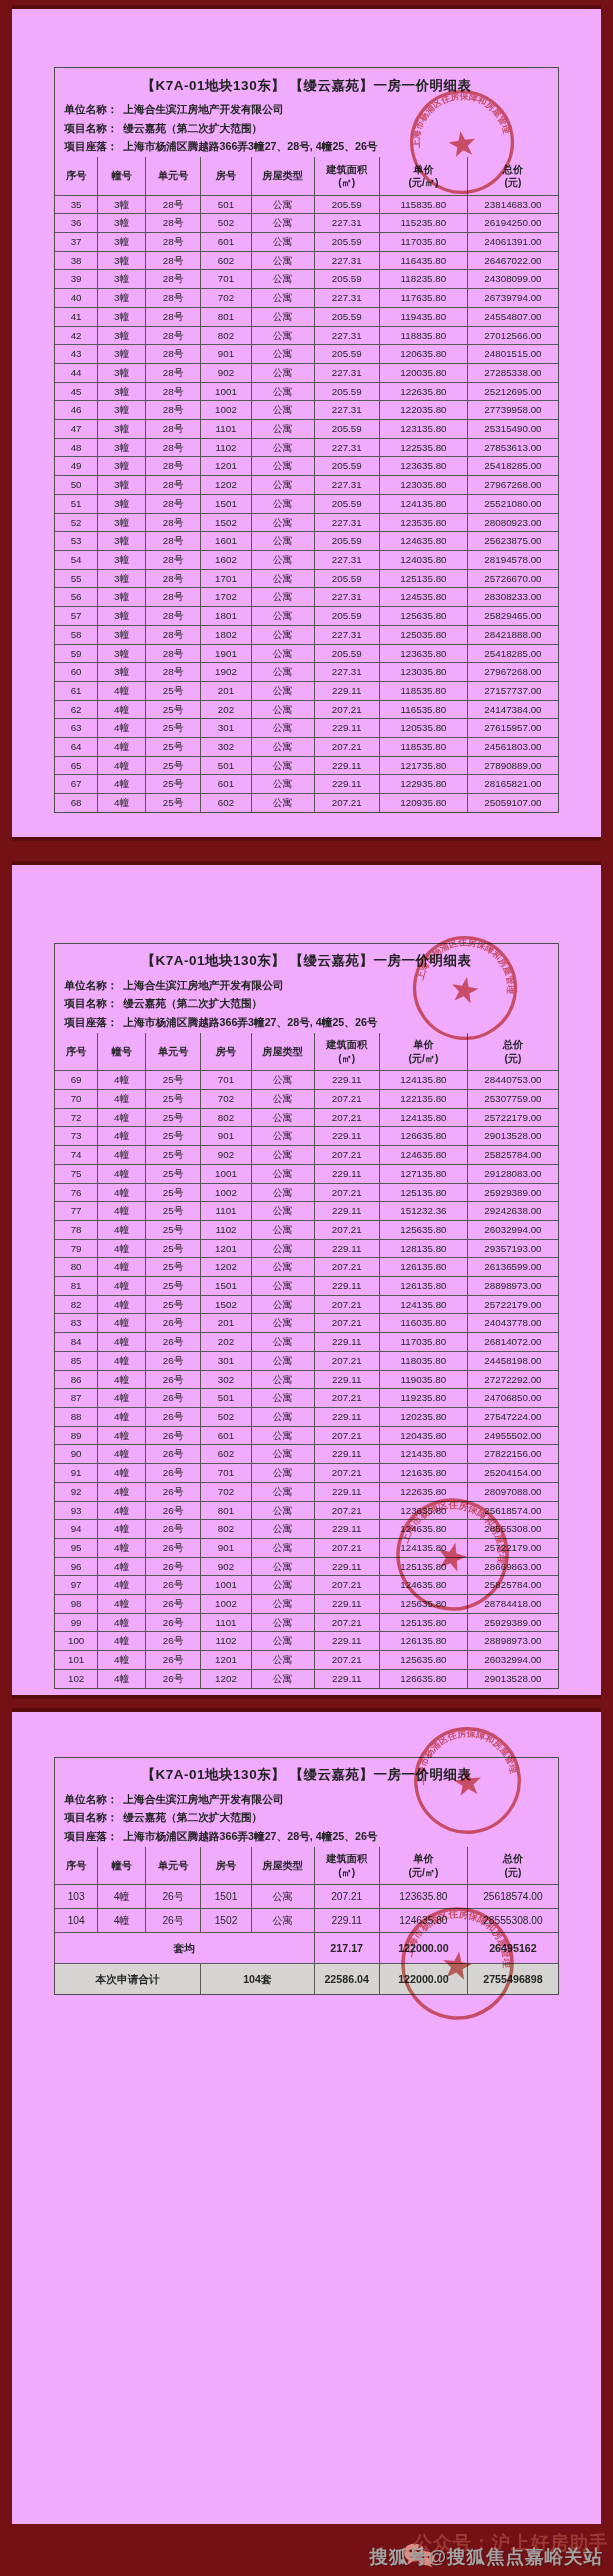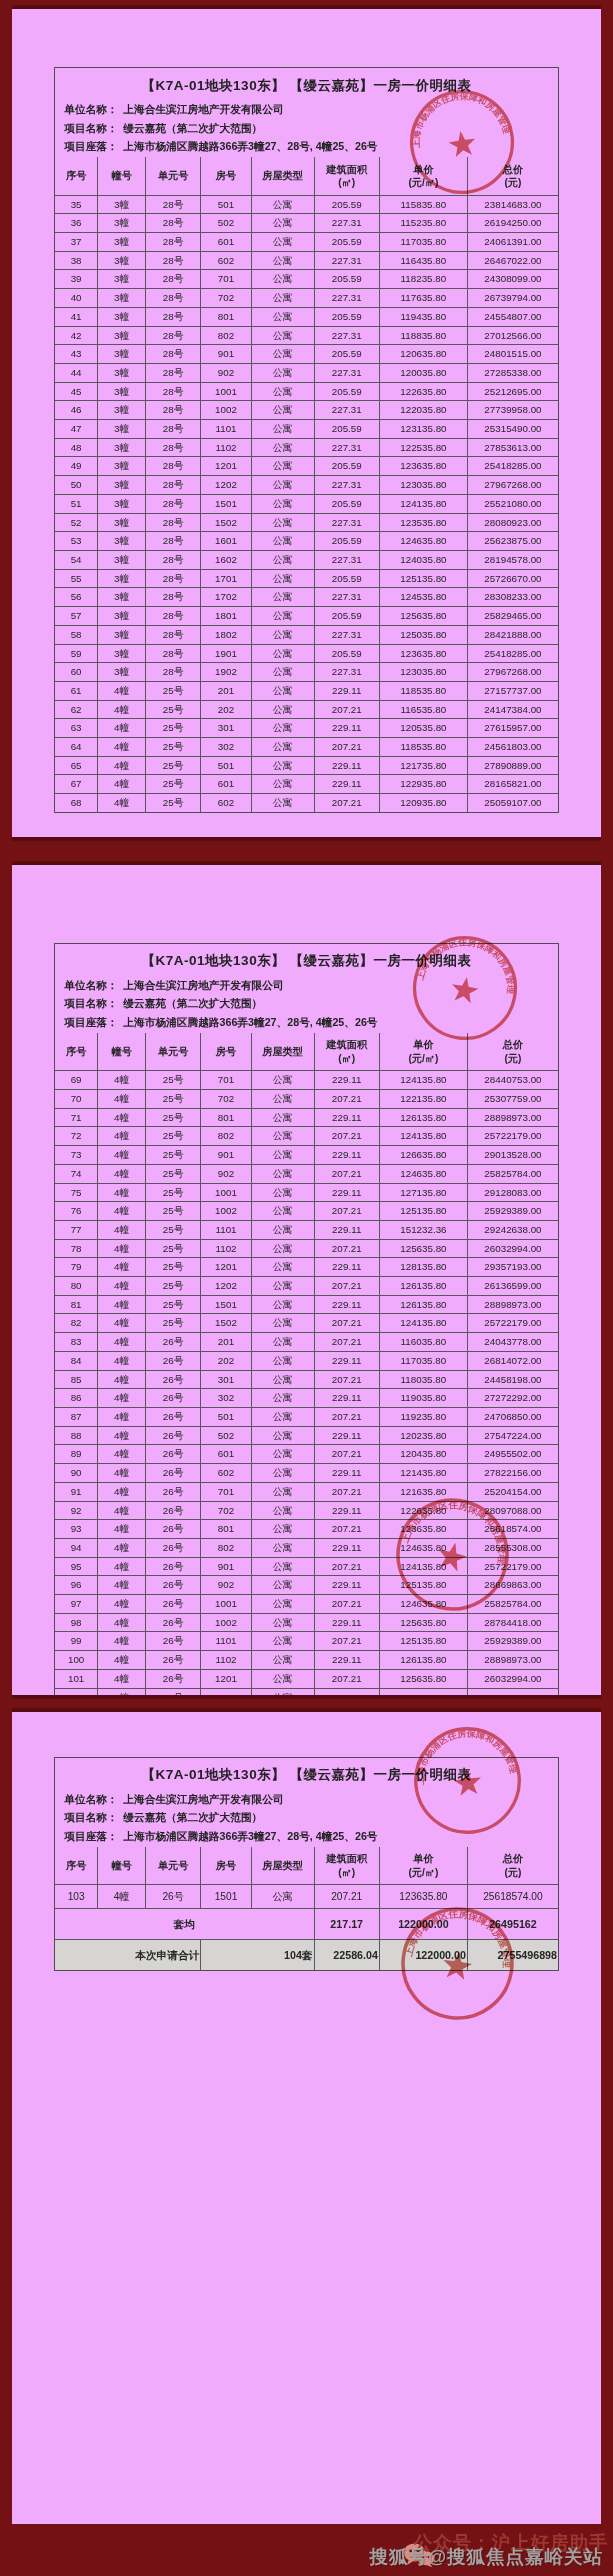--- a/index.html
+++ b/index.html
@@ -23,21 +23,21 @@
     padding:8.4px 3.7px 6.5px 3.7px;letter-spacing:0.5px;
   }
   .meta-line{font-size:10.7px;font-weight:bold;color:#242424;padding:1.9px 0 2.8px 9.3px;}
   .meta-line .lab{margin-right:5.6px;}
   table{width:100%;border-collapse:collapse;border-style:hidden;table-layout:fixed;}
   th,td{border:0.9px solid #585858;text-align:center;color:#262626;overflow:hidden;}
   th{font-size:10.2px;font-weight:bold;line-height:1.3;padding:3.7px 0;white-space:pre-line;height:30px;}
   .rows td{font-size:9.8px;padding:0;height:17.7px;line-height:17.7px;}
   .page3 .rows td{height:23px;line-height:23px;font-size:10.2px;margin-top:36px;}
   .sum-row td{font-size:10.7px;font-weight:bold;height:28px;line-height:28px;}
-  .sum-total td{background:#d6d5d3;text-align:right;}
+  .sum-total td{background:#d6d5d3;}
   .stamp{position:absolute;opacity:.78;mix-blend-mode:multiply;pointer-events:none;}
   .wm-band{position:absolute;left:0;top:2524px;width:614px;height:52px;background:#741114;}
   .wm-faint{
     position:absolute;right:5.6px;top:2530px;font-size:18.6px;font-weight:bold;
     color:#9c3733;letter-spacing:0.9px;white-space:nowrap;
   }
   .wm-white{
     position:absolute;right:11px;top:2544px;font-size:18.6px;font-weight:bold;
     color:#a3a3a3;letter-spacing:0.9px;white-space:nowrap;text-shadow:0.9px 0.9px 0 rgba(0,0,0,.25);
   }
@@ -461,30 +461,20 @@
             <td>70</td>
             <td>4幢</td>
             <td>25号</td>
             <td>702</td>
             <td>公寓</td>
             <td>207.21</td>
             <td>122135.80</td>
             <td>25307759.00</td>
           </tr>
           <tr>
-            <td>71</td>
-            <td>4幢</td>
-            <td>25号</td>
-            <td>801</td>
-            <td>公寓</td>
-            <td>229.11</td>
-            <td>126135.80</td>
-            <td>28898973.00</td>
-          </tr>
-          <tr>
             <td>72</td>
             <td>4幢</td>
             <td>25号</td>
             <td>802</td>
             <td>公寓</td>
             <td>207.21</td>
             <td>124135.80</td>
             <td>25722179.00</td>
           </tr>
           <tr>
@@ -827,20 +817,30 @@
       <tbody class="rows">
           <tr>
             <td>103</td>
             <td>4幢</td>
             <td>26号</td>
             <td>1501</td>
             <td>公寓</td>
             <td>207.21</td>
             <td>123635.80</td>
             <td>25618574.00</td>
+          </tr>
+          <tr>
+            <td>104</td>
+            <td>4幢</td>
+            <td>26号</td>
+            <td>1502</td>
+            <td>公寓</td>
+            <td>229.11</td>
+            <td>124635.80</td>
+            <td>28555308.00</td>
           </tr>
         </tbody>
       <tbody>
         <tr class="sum-row">
           <td colspan="5">套均</td>
           <td>217.17</td>
           <td>122000.00</td>
           <td>26495162</td>
         </tr>
         <tr class="sum-row sum-total">

